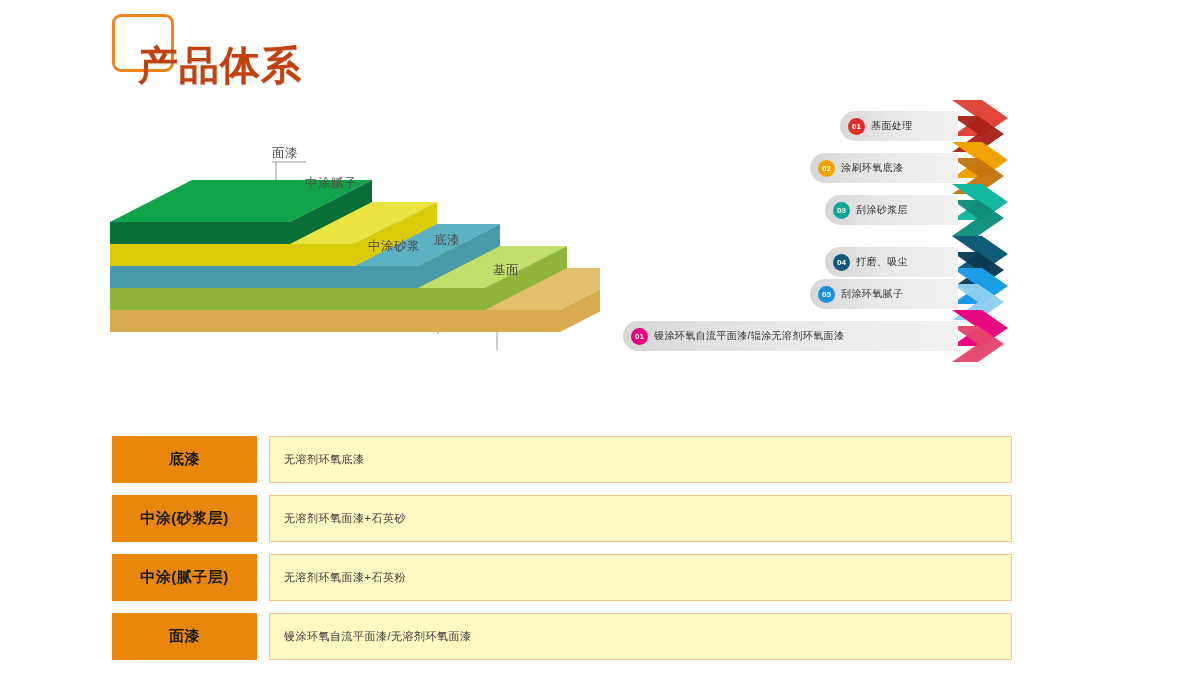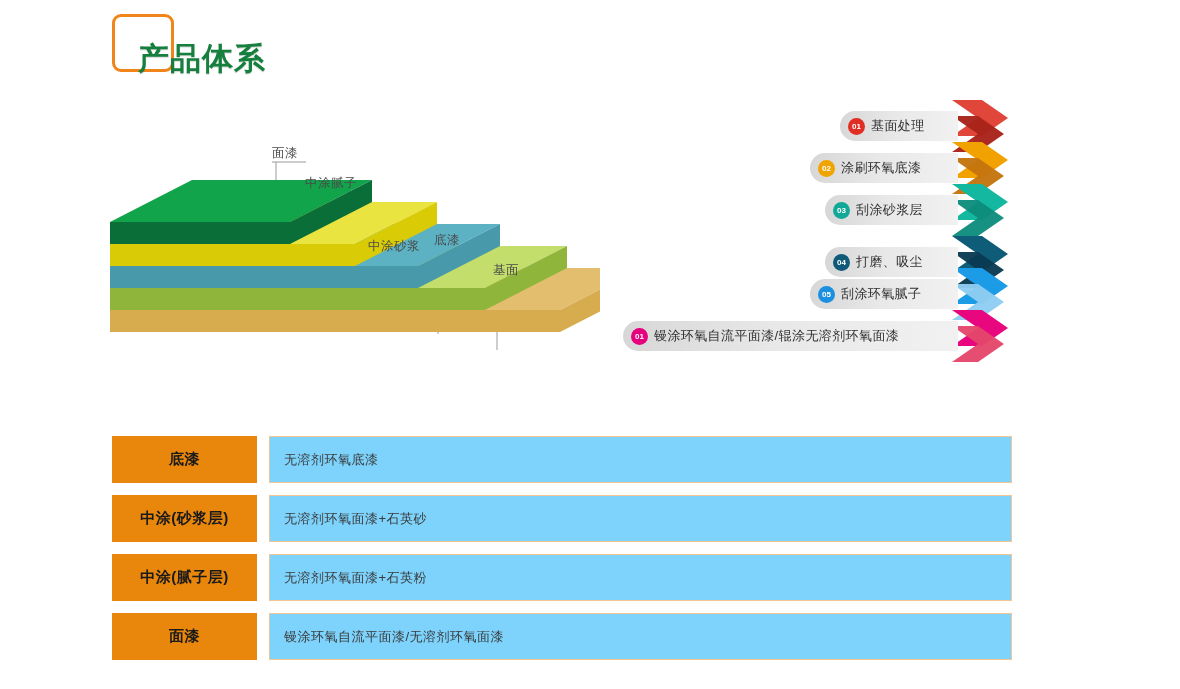--- a/index.html
+++ b/index.html
@@ -31,23 +31,23 @@
     width: 62px;
     height: 58px;
     border: 3px solid #F08519;
     border-radius: 9px;
     box-sizing: border-box;
   }
   #title-text {
     position: absolute;
     left: 26px;
     top: 26px;
-    font-size: 31px;
+    font-size: 40px;
     font-weight: bold;
-    color: #15803d;
+    color: #c2410c;
     letter-spacing: 1px;
     white-space: nowrap;
     text-shadow: 0 1px 1px rgba(0,0,0,0.18);
   }
 
   
   #layer-diagram {
     position: absolute;
     left: 100px;
     top: 140px;
@@ -97,21 +97,21 @@
     font-size: 8px;
     font-weight: bold;
     display: flex;
     align-items: center;
     justify-content: center;
     flex: 0 0 auto;
     margin-right: 6px;
     letter-spacing: 0;
   }
   .step-label {
-    font-size: 13px;
+    font-size: 10px;
     color: #2f2f2f;
     white-space: nowrap;
     letter-spacing: 0.4px;
   }
   .step-arrow {
     position: relative;
     margin-left: -6px;
     width: 56px;
     height: 52px;
     z-index: 1;
@@ -140,25 +140,25 @@
     font-weight: bold;
     display: flex;
     align-items: center;
     justify-content: center;
     letter-spacing: 0.5px;
   }
   .spec-value {
     flex: 1 1 auto;
     margin-left: 12px;
     border: 1px solid #F3C593;
-    background: #7dd3fc;
+    background: #fef9c3;
     display: flex;
     align-items: center;
     padding-left: 14px;
-    font-size: 13px;
+    font-size: 11px;
     color: #3a3a3a;
     letter-spacing: 0.5px;
     box-sizing: border-box;
   }
 </style>
 </head>
 <body>
 
 <div id="title-block">
   <div id="title-bracket"></div>

